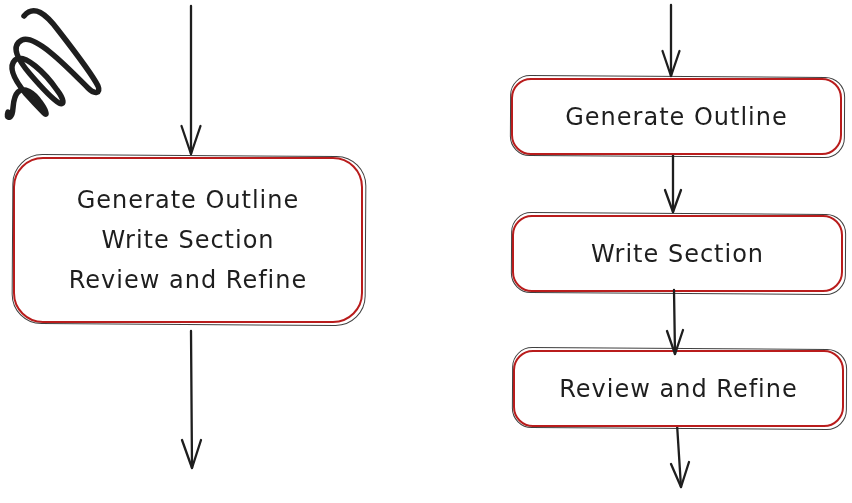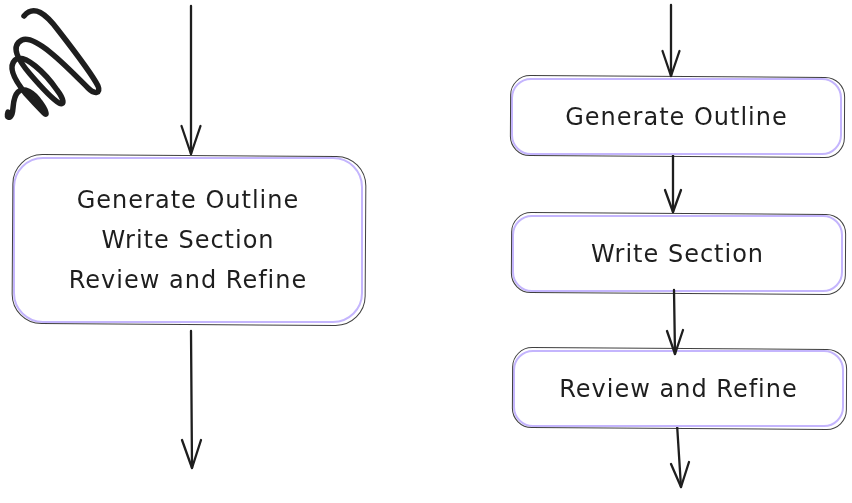--- a/index.html
+++ b/index.html
@@ -8,21 +8,21 @@
     width:852px;height:503px;
     background:#ffffff;
     overflow:hidden;
     font-family:"DejaVu Sans", sans-serif;
     color:#1e1e1e;
   }
   
   .node{
     position:absolute;
     background:#ffffff;
-    border:2px solid #c4b5fd;
+    border:2px solid #b91c1c;
     display:flex;
     flex-direction:column;
     align-items:center;
     justify-content:center;
     text-align:center;
     box-sizing:border-box;
     z-index:1;
   }
   .node::before{ 
     content:"";

